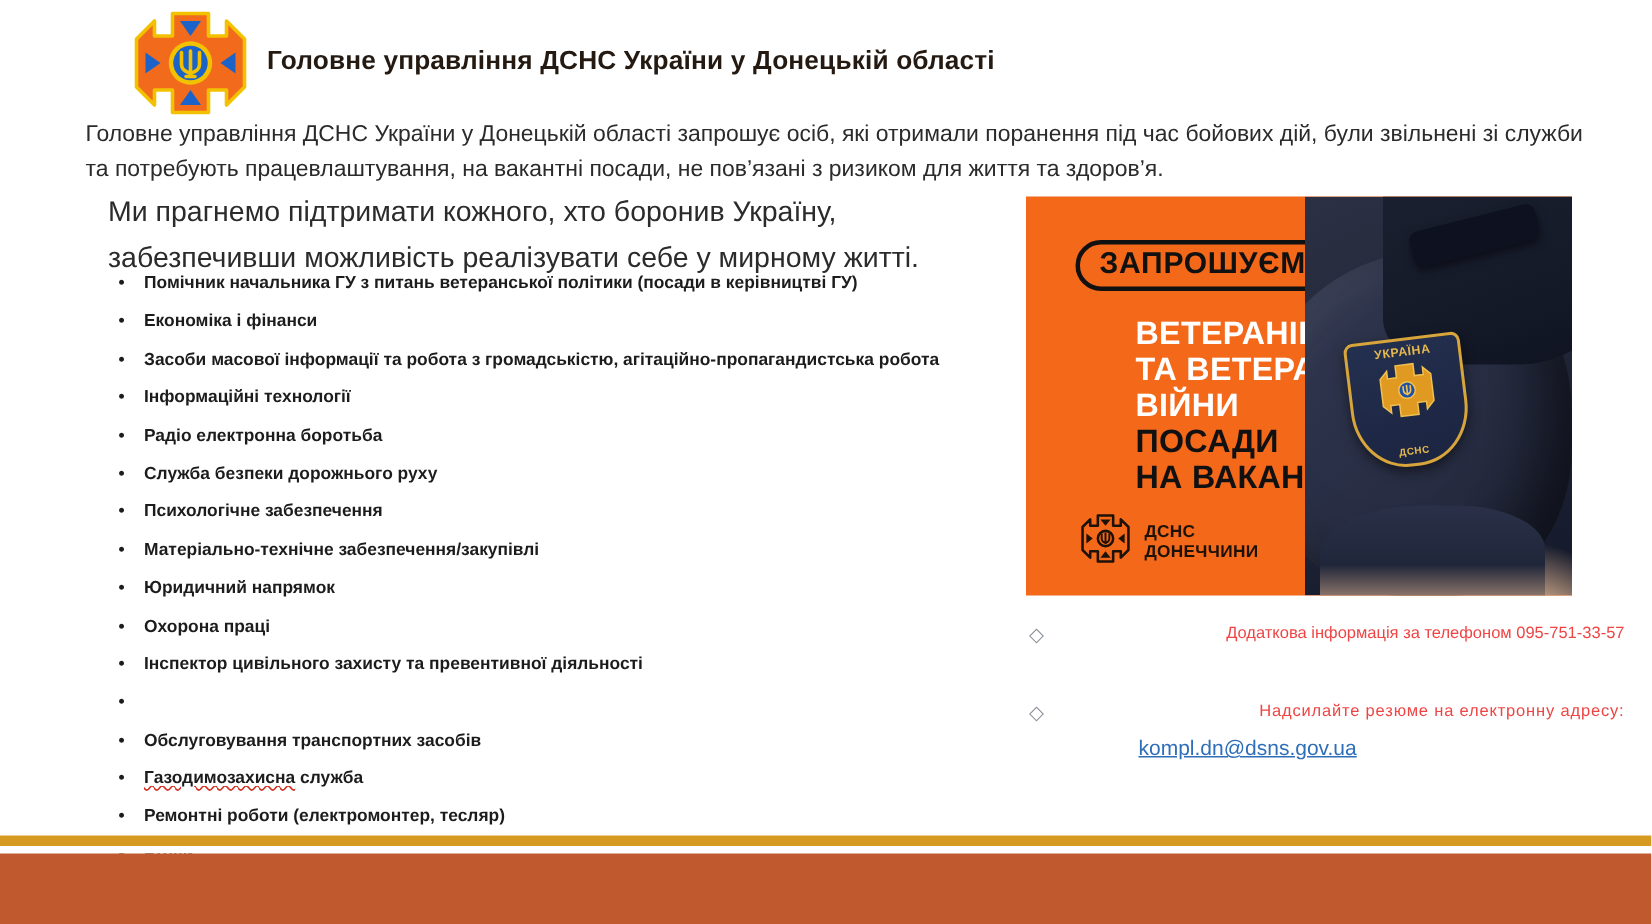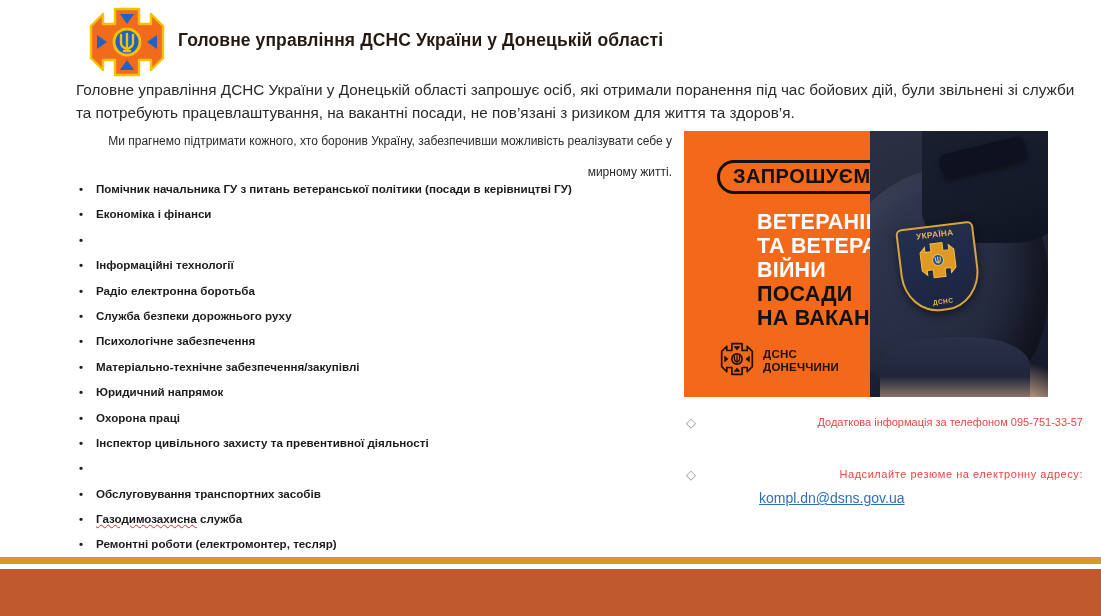--- a/index.html
+++ b/index.html
@@ -20,26 +20,26 @@
     position:absolute; left:88px; top:6px; width:78px; height:72px;
   }
   .page-title{
     position:absolute; left:178px; top:30px;
     font-size:17.5px; font-weight:bold; letter-spacing:.1px;
     color:#241a12; white-space:nowrap;
   }
 
   
   .intro{
-    position:absolute; left:76px; top:78px; width:1000px;
+    position:absolute; left:57px; top:78px; width:1000px;
     font-size:15.3px; line-height:23px; color:#2b2b2b;
   }
   .intro2{
     position:absolute; left:72px; top:126px; width:600px;
-    font-size:12px; line-height:31px; color:#2b2b2b;text-align:right;
+    font-size:19px; line-height:31px; color:#2b2b2b;
   }
 
   
   .vacancy-list{
     position:absolute; left:74px; top:176px; width:610px;
     margin:0; padding:0; list-style:none;
   }
   .vacancy-list li{
     position:relative;
     padding-left:22px;
@@ -197,21 +197,21 @@
   </div>
   <div class="page-title">Головне управління ДСНС України у Донецькій області</div>
 </div>
 
 <div class="intro">Головне управління ДСНС України у Донецькій області запрошує осіб, які отримали поранення під час бойових дій, були звільнені зі служби та потребують працевлаштування, на вакантні посади, не пов’язані з ризиком для життя та здоров’я.</div>
 <div class="intro2">Ми прагнемо підтримати кожного, хто боронив Україну, забезпечивши можливість реалізувати себе у мирному житті.</div>
 
 <ul class="vacancy-list">
   <li><span class="bullet">•</span><span>Помічник начальника ГУ з питань ветеранської політики (посади в керівництві ГУ)</span></li>
   <li><span class="bullet">•</span><span>Економіка і фінанси</span></li>
-  <li><span class="bullet">•</span></li>
+  <li><span class="bullet">•</span><span>Засоби масової інформації та робота з громадськістю, агітаційно-пропагандистська робота</span></li>
   <li><span class="bullet">•</span><span>Інформаційні технології</span></li>
   <li><span class="bullet">•</span><span>Радіо електронна боротьба</span></li>
   <li><span class="bullet">•</span><span>Служба безпеки дорожнього руху</span></li>
   <li><span class="bullet">•</span><span>Психологічне забезпечення</span></li>
   <li><span class="bullet">•</span><span>Матеріально-технічне забезпечення/закупівлі</span></li>
   <li><span class="bullet">•</span><span>Юридичний напрямок</span></li>
   <li><span class="bullet">•</span><span>Охорона праці</span></li>
   <li><span class="bullet">•</span><span>Інспектор цивільного захисту та превентивної діяльності</span></li>
   <li><span class="bullet">•</span></li>
   <li><span class="bullet">•</span><span> Обслуговування транспортних засобів</span></li>

